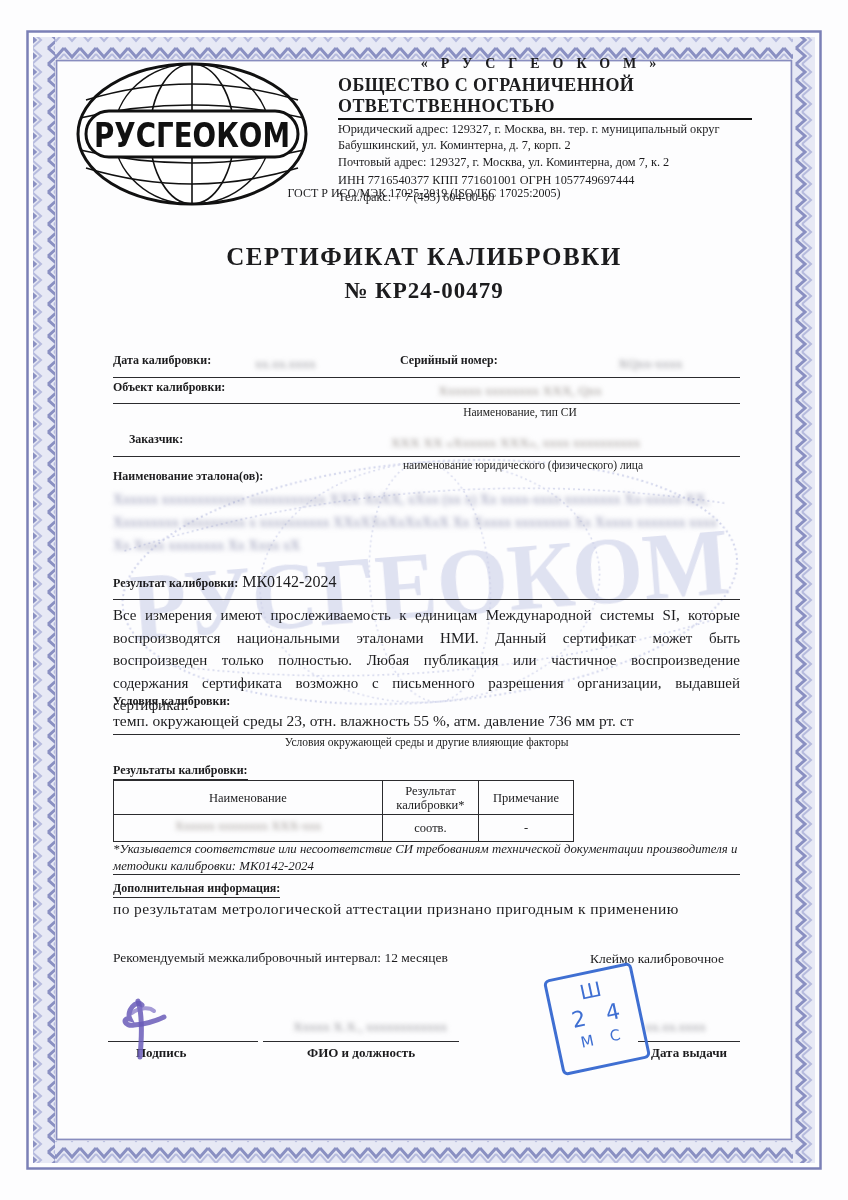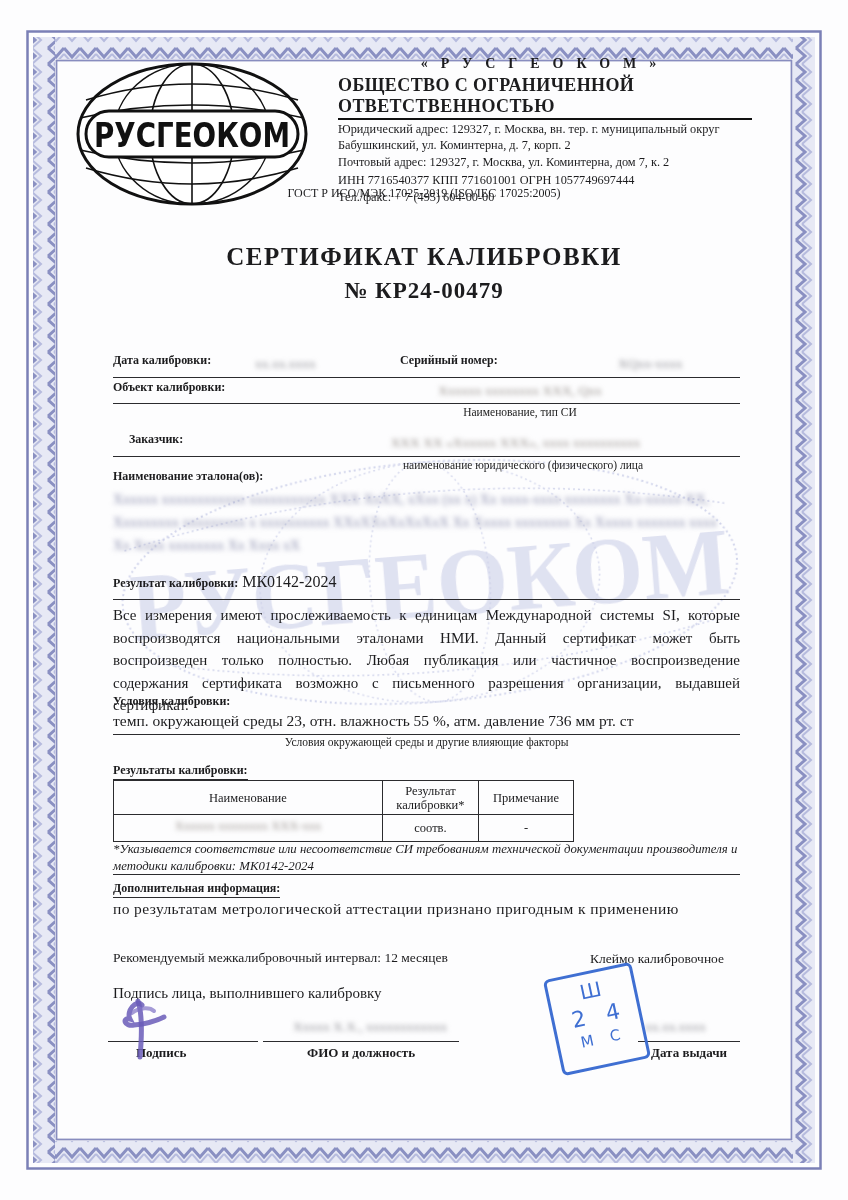--- a/index.html
+++ b/index.html
@@ -180,21 +180,20 @@
   <div class="row" style="top:878px;">
     <span class="lab ulhead">Дополнительная информация:</span>
   </div>
   <div class="row" style="top:900px;font-size:15.5px;letter-spacing:.4px;">по результатам метрологической аттестации признано пригодным к применению</div>
 
   <div class="row" style="top:950px;font-size:13.5px;">
     <span>Рекомендуемый межкалибровочный интервал: 12 месяцев</span>
     <span class="abs" style="left:477px;top:1px;">Клеймо калибровочное</span>
   </div>
 
-  <div class="row" style="top:985px;font-size:15px;">Подпись лица, выполнившего калибровку</div>
 
   <div class="blur abs" style="left:293px;top:1019px;width:155px;z-index:3;">Xxxxx X.X., xxxxxxxxxxxx</div>
   <div class="blur abs" style="left:645px;top:1019px;width:82px;z-index:3;">xx.xx.xxxx</div>
 
   <svg class="signature" width="80" height="70" viewBox="0 0 80 70">
     <path d="M30,10 C24,4 14,16 18,24 C10,22 12,32 22,30 C34,29 44,26 52,22" fill="none" stroke="#6a5cb8" stroke-width="5" stroke-linecap="round" opacity=".85"></path>
     <path d="M26,6 C30,18 30,40 28,62" fill="none" stroke="#6a5cb8" stroke-width="5" stroke-linecap="round" opacity=".85"></path>
     <path d="M20,18 C28,12 38,12 42,16" fill="none" stroke="#7d6fc4" stroke-width="4" stroke-linecap="round" opacity=".7"></path>
   </svg>
 

